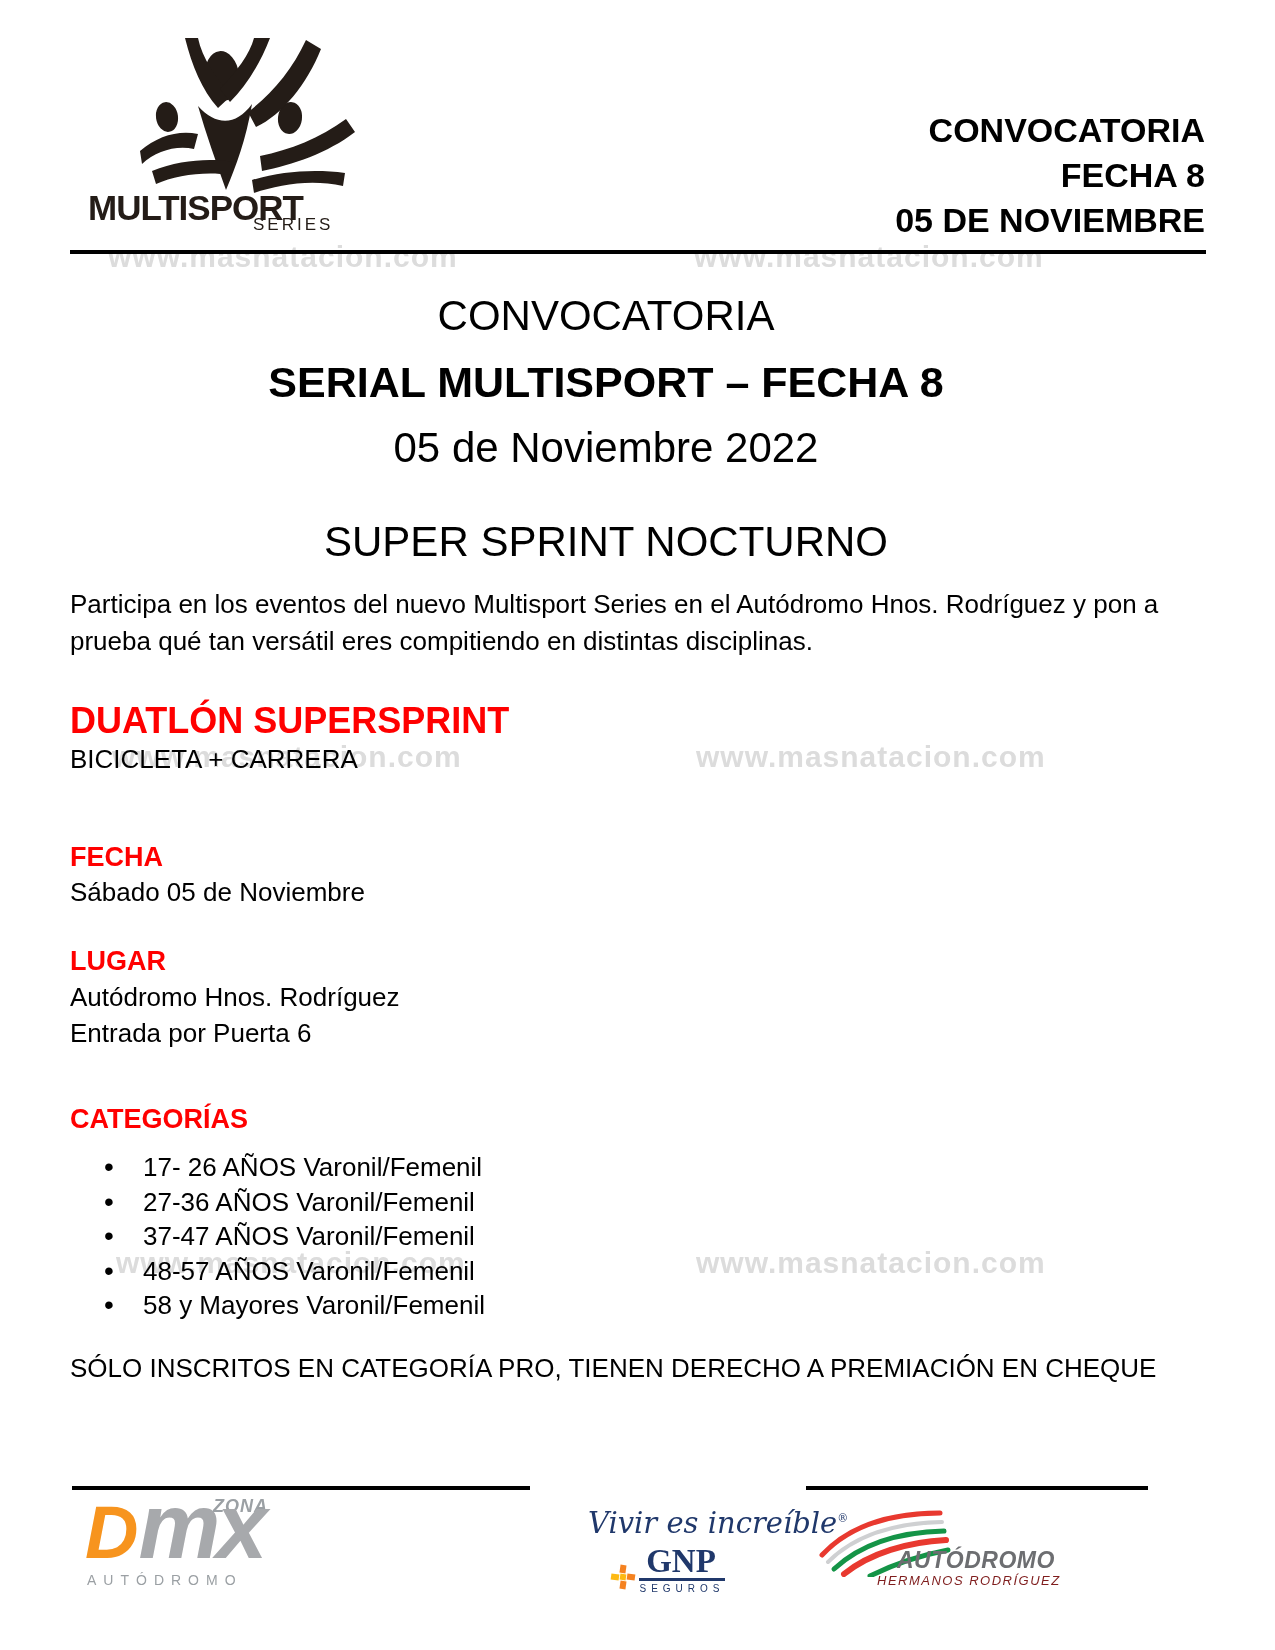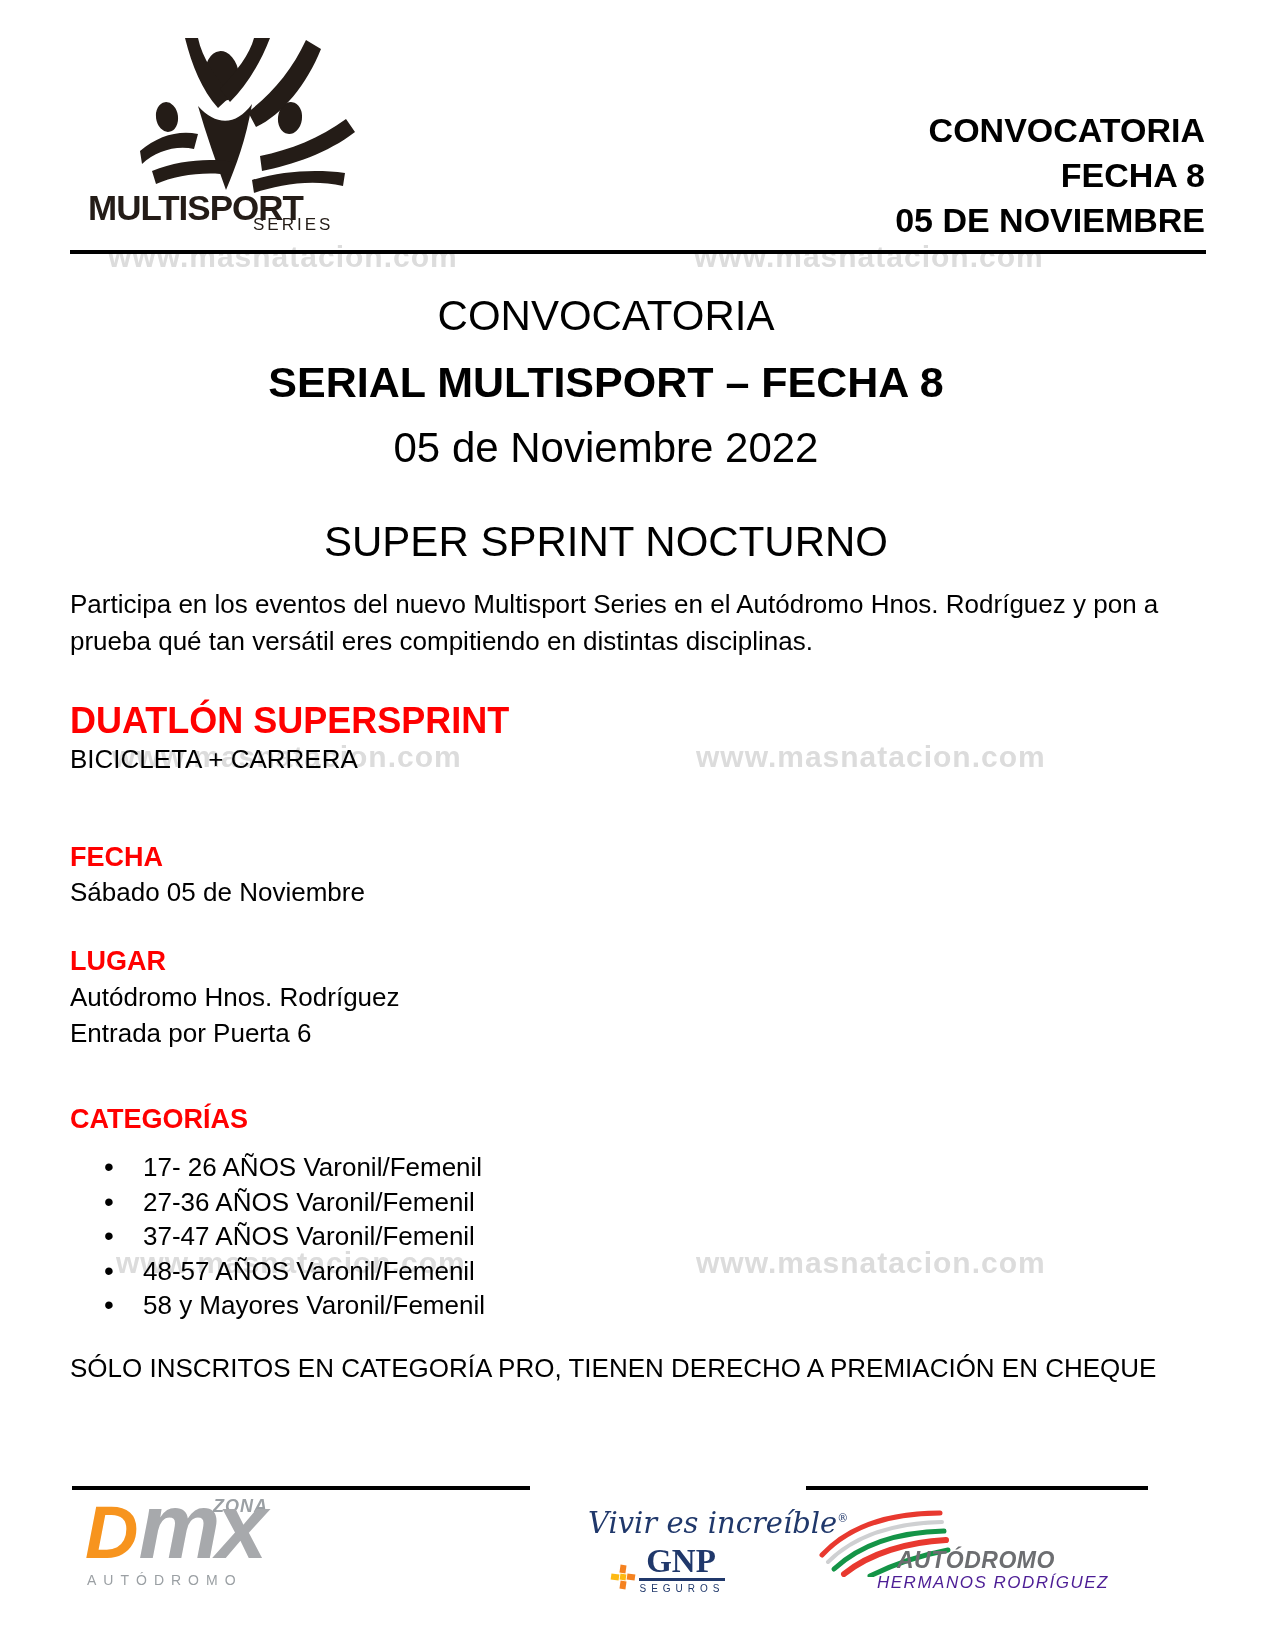--- a/index.html
+++ b/index.html
@@ -87,22 +87,22 @@
   }
   .gnp .seguros{
     font-size:10px;color:#20386b;letter-spacing:5px;margin-top:2px;
   }
   .ahr{position:absolute;left:800px;top:1505px;width:240px;height:95px;}
   .ahr .brand{
     position:absolute;left:97px;top:42px;font-size:23px;font-weight:bold;
     font-style:italic;color:#6d6e71;letter-spacing:.5px;white-space:nowrap;
   }
   .ahr .cap{
-    position:absolute;left:77px;top:68px;font-size:17px;font-style:italic;
-    color:#4c1d95;letter-spacing:1.5px;white-space:nowrap;
+    position:absolute;left:77px;top:68px;font-size:13px;font-style:italic;
+    color:#7f1d1d;letter-spacing:1.5px;white-space:nowrap;
   }
 </style>
 </head>
 <body>
 
 <div id="page">
 
   <span class="wm" style="left:108px;top:240px;">www.masnatacion.com</span>
   <span class="wm" style="left:694px;top:240px;">www.masnatacion.com</span>
   <span class="wm" style="left:112px;top:740px;">www.masnatacion.com</span>

